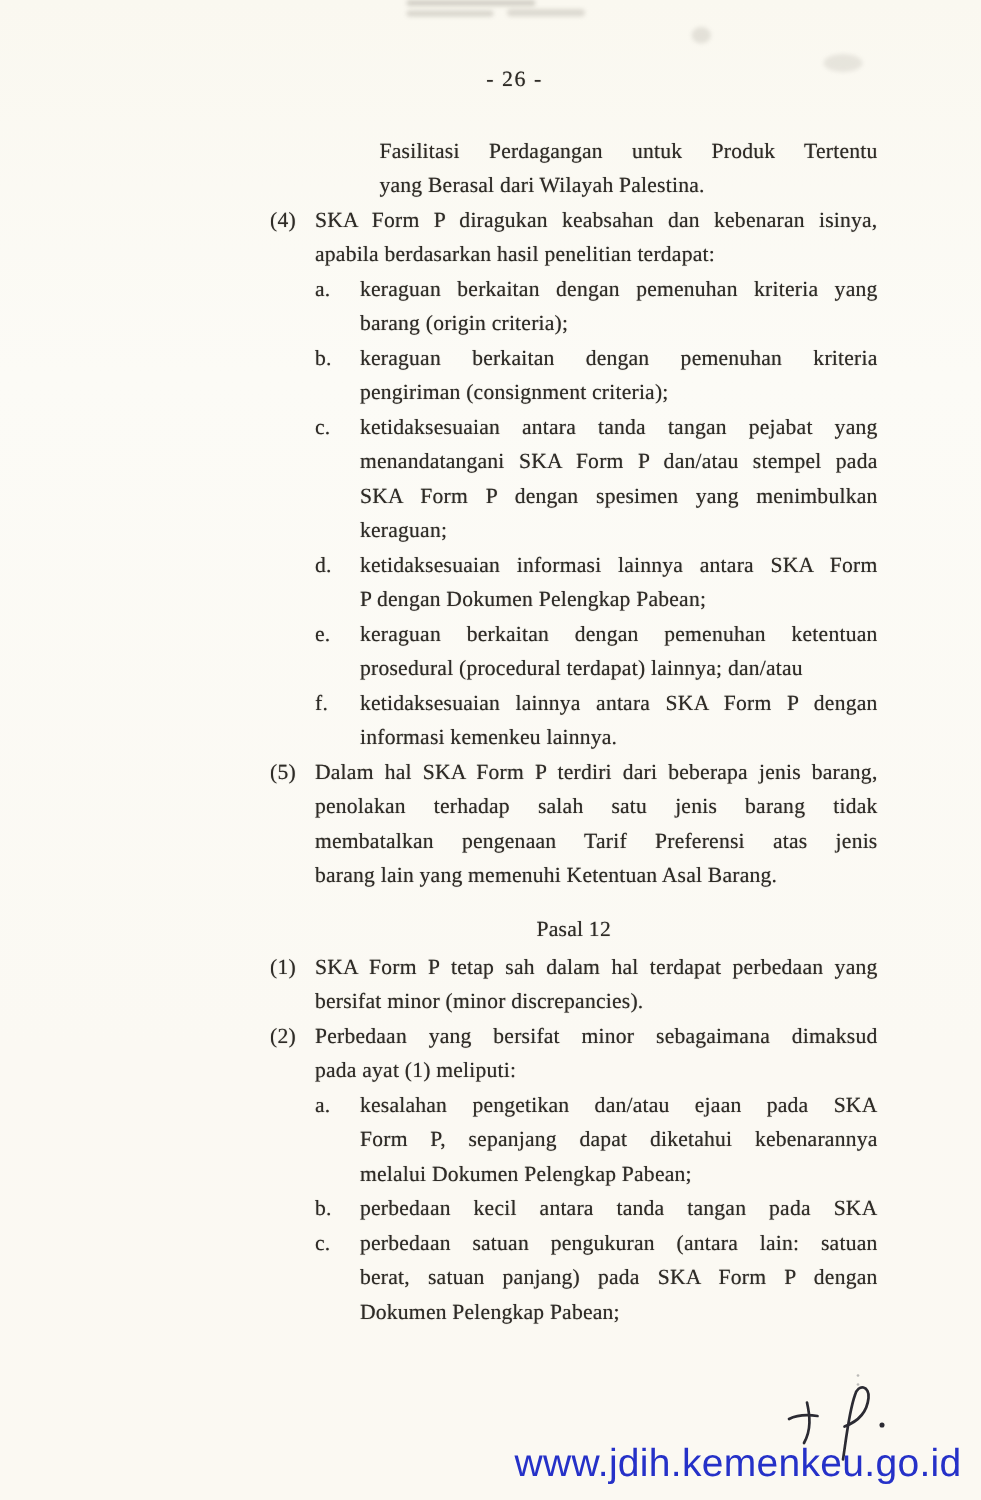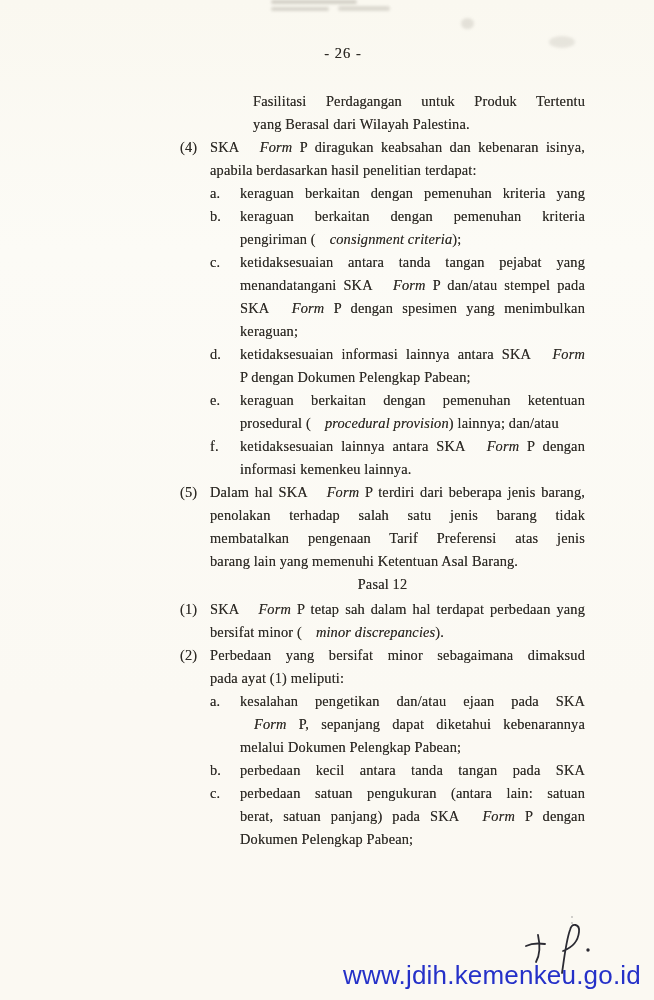--- a/index.html
+++ b/index.html
@@ -18,25 +18,25 @@
   .content{
     position:absolute;left:180px;top:90px;width:405px;
     font-size:14.4px;letter-spacing:.15px;
     text-shadow:0 0 .6px rgba(46,43,38,.65);
   }
   .blk{display:flex;align-items:flex-start;}
   .blk .marker{flex:0 0 30px;line-height:23px;}
   .blk .lines{flex:1 1 auto;min-width:0;}
   .blk.n2{margin-left:30px;}
   .blk.cont{margin-left:73px;}
-  .blk.heading{display:block;margin-top:0;margin-bottom:2px;}
+  .blk.heading{display:block;margin-top:13px;margin-bottom:2px;}
   .blk.heading .ln{text-align:center;}
   .ln{line-height:23px;}
   .ln.j{text-align:justify;text-align-last:justify;text-justify:inter-word;}
-  .it{font-style:italic;margin-left:14px;}
+  .it{}
   .watermark{
     position:absolute;top:960px;right:13px;
     font-family:"Liberation Sans","DejaVu Sans",sans-serif;
     font-size:26px;color:#2531c8;letter-spacing:.2px;
   }
   .signature{position:absolute;left:515px;top:915px;width:85px;height:70px;}
   .artifact{position:absolute;background:#8a857a;filter:blur(1.5px);border-radius:3px;}
   .a1{left:271px;top:0;width:86px;height:4px;opacity:.35;}
   .a2{left:271px;top:7px;width:58px;height:4px;opacity:.30;}
   .a3{left:338px;top:6px;width:52px;height:5px;opacity:.26;}
@@ -67,20 +67,21 @@
         <span class="marker">(4)</span>
         <div class="lines">
           <div class="ln j"><span>SKA </span><span class="it">Form</span><span> P diragukan keabsahan dan kebenaran isinya,</span></div>
           <div class="ln"><span>apabila berdasarkan hasil penelitian terdapat:</span></div>
         </div>
       </div>
       <div class="blk n2">
         <span class="marker">a.</span>
         <div class="lines">
           <div class="ln j"><span>keraguan berkaitan dengan pemenuhan kriteria yang</span></div>
+          <div class="ln"><span>barang (</span><span class="it">origin criteria</span><span>);</span></div>
         </div>
       </div>
       <div class="blk n2">
         <span class="marker">b.</span>
         <div class="lines">
           <div class="ln j"><span>keraguan berkaitan dengan pemenuhan kriteria</span></div>
           <div class="ln"><span>pengiriman (</span><span class="it">consignment criteria</span><span>);</span></div>
         </div>
       </div>
       <div class="blk n2">
@@ -96,21 +97,21 @@
         <span class="marker">d.</span>
         <div class="lines">
           <div class="ln j"><span>ketidaksesuaian informasi lainnya antara SKA </span><span class="it">Form</span></div>
           <div class="ln"><span>P dengan Dokumen Pelengkap Pabean;</span></div>
         </div>
       </div>
       <div class="blk n2">
         <span class="marker">e.</span>
         <div class="lines">
           <div class="ln j"><span>keraguan berkaitan dengan pemenuhan ketentuan</span></div>
-          <div class="ln"><span>prosedural (</span><span class="it">procedural provision</span><span>) lainnya; dan/atau</span></div>
+          <div class="ln"><span>prosedural (</span><span class="it">procedural terdapat</span><span>) lainnya; dan/atau</span></div>
         </div>
       </div>
       <div class="blk n2">
         <span class="marker">f.</span>
         <div class="lines">
           <div class="ln j"><span>ketidaksesuaian lainnya antara SKA </span><span class="it">Form</span><span> P dengan</span></div>
           <div class="ln"><span>informasi kemenkeu lainnya.</span></div>
         </div>
       </div>
       <div class="blk n1">

